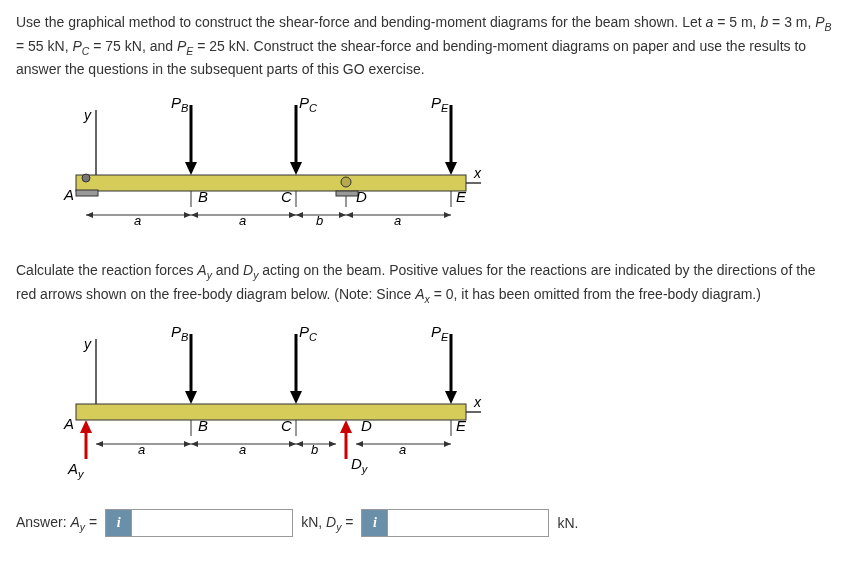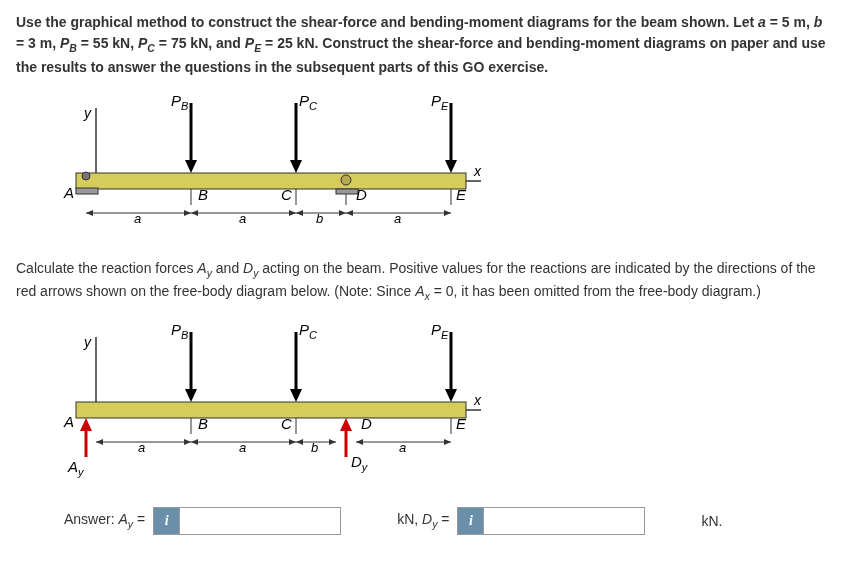--- a/index.html
+++ b/index.html
@@ -6,21 +6,20 @@
     body {
       font-family: Arial, sans-serif;
       font-size: 14px;
       color: #333;
       padding: 12px 16px;
       width: 849px;
     }
     .problem-text {
       line-height: 1.5;
       margin-bottom: 8px;
-      font-weight: bold;
     }
     .italic { font-style: italic; }
     .sub { font-size: 0.75em; vertical-align: sub; font-style: italic; }
     .diagram-container {
       margin: 10px 0 20px 40px;
       position: relative;
       width: 420px;
       height: 150px;
     }
     .calc-text {
@@ -56,21 +55,20 @@
     .text-input {
       border: none;
       outline: none;
       width: 160px;
       height: 26px;
       padding: 0 6px;
       font-size: 14px;
     }
     .label-text {
       font-size: 14px;
-      margin-left: 48px;
     }
     svg { display: block; }
   </style>
 </head>
 <body>
 
 <div class="problem-text">
   <span>Use the graphical method to construct the shear-force and bending-moment diagrams for the beam shown. Let </span><span class="italic">a</span><span> = 5 m, </span><span class="italic">b</span><span> = 3 m, </span><span class="italic">P</span><span class="sub">B</span><span> = 55 kN, </span><span class="italic">P</span><span class="sub">C</span><span> = 75 kN, and </span><span class="italic">P</span><span class="sub">E</span><span> = 25 kN. Construct the shear-force and bending-moment diagrams on paper and use the results to answer the questions in the subsequent parts of this GO exercise.</span>
 </div>
 

